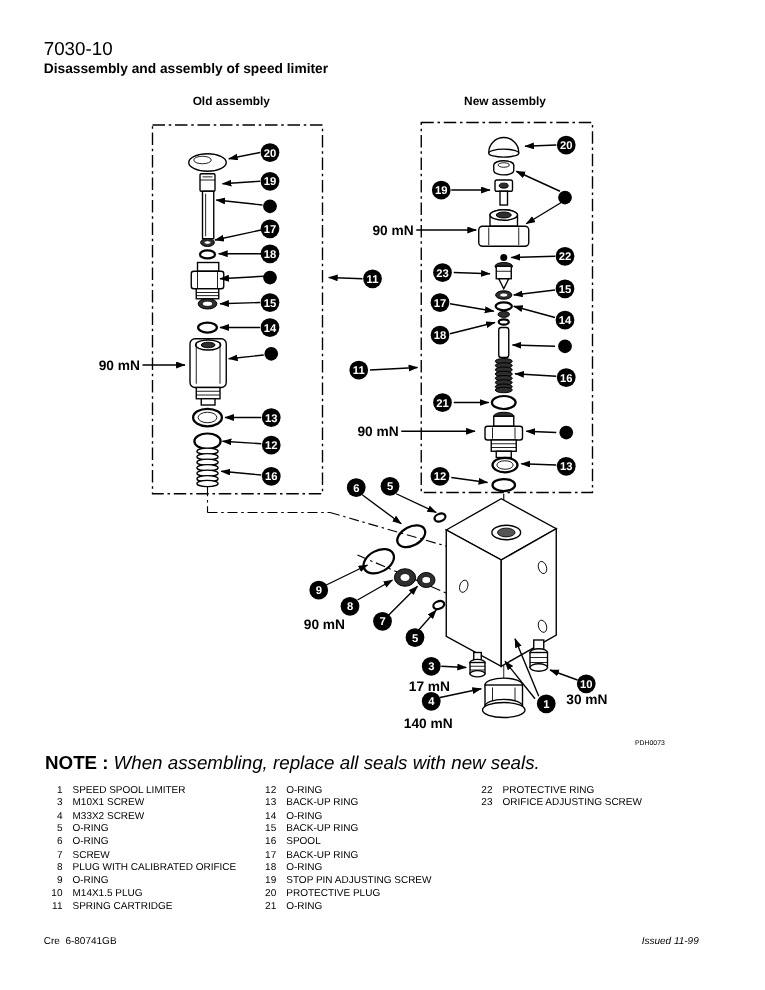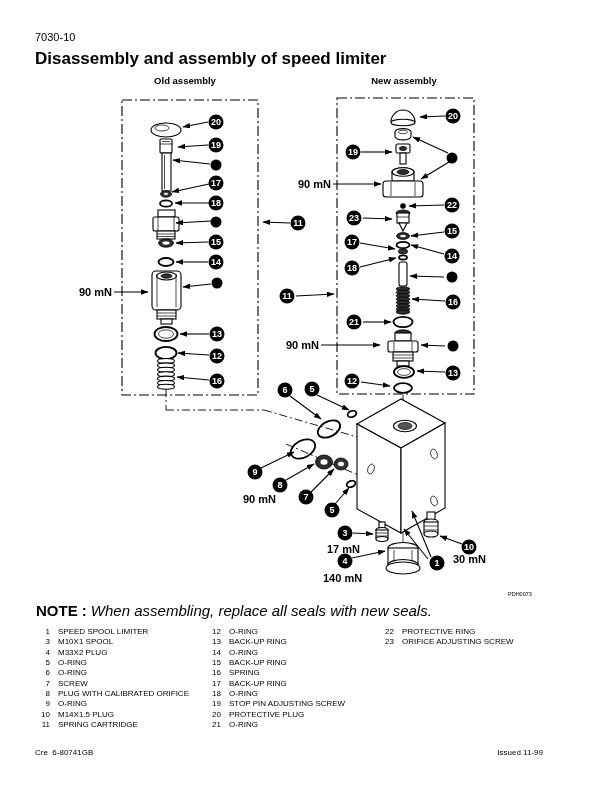--- a/index.html
+++ b/index.html
@@ -1,20 +1,20 @@
 <!DOCTYPE html>
 <html><head>
 <meta charset="utf-8">
 <style>
   * { margin:0; padding:0; box-sizing:border-box; }
   html,body { width:612px; height:792px; background:#fff; color:#000;
     font-family:"Liberation Sans", sans-serif; position:relative; overflow:hidden; }
   .abs { position:absolute; }
-  #page-code { left:35px; top:31px; font-size:11px; }
-  #page-title { left:35px; top:49px; font-size:17px; font-weight:bold; }
+  #page-code { left:35px; top:31px; font-size:15px; }
+  #page-title { left:35px; top:49px; font-size:11px; font-weight:bold; }
   #diagram-svg { position:absolute; left:0; top:0; width:612px; height:792px; }
   svg { font-family:"Liberation Sans", sans-serif; }
   .box { fill:none; stroke:#000; stroke-width:1.1; stroke-dasharray:10 3 2 3; }
   .cl { fill:none; stroke:#000; stroke-width:0.9; stroke-dasharray:8 3 2 3; }
   .arrow { stroke:#000; stroke-width:1.1; fill:none; marker-end:url(#ah); }
   .callout circle { fill:#000; }
   .callout text { fill:#fff; font-size:9px; font-weight:bold; text-anchor:middle; }
   .dot { fill:#000; }
   .torque { font-size:11px; font-weight:bold; }
   .t-end { text-anchor:end; }
@@ -25,21 +25,21 @@
   .oring { fill:none; stroke:#000; stroke-width:1.8; }
   .thin { fill:none; stroke:#000; stroke-width:0.7; }
   #note { left:36px; top:602px; font-size:15px; }
   #note b { margin-right:4px; }
   .parts-col { position:absolute; top:627px; font-size:8px; line-height:10.35px; }
   #col1 { left:34px; } #col2 { left:205px; } #col3 { left:378px; }
   .prow { display:flex; }
   .num { width:16px; text-align:right; margin-right:8px; flex:none; }
   .footer { top:748px; font-size:8px; }
   #footer-left { left:35px; white-space:pre; }
-  #footer-right { left:0; width:543px; text-align:right; }
+  #footer-right { left:16px; width:543px; text-align:right;font-style:italic; }
 </style>
 </head>
 <body>
 
 <div class="abs" id="page-code">7030-10</div>
 <div class="abs" id="page-title">Disassembly and assembly of speed limiter</div>
 
 <svg id="diagram-svg" viewBox="0 0 612 792" xmlns="http://www.w3.org/2000/svg">
   <defs>
     <marker id="ah" markerWidth="8" markerHeight="6" refX="6.5" refY="2.5" orient="auto">
@@ -437,26 +437,26 @@
 
 <div class="parts-col" id="col1">
 
     <div class="prow">
       <span class="num">1</span>
       <span class="pname">SPEED SPOOL LIMITER</span>
     </div>
 
     <div class="prow">
       <span class="num">3</span>
-      <span class="pname">M10X1 SPOOL</span>
+      <span class="pname">M10X1 SCREW</span>
     </div>
 
     <div class="prow">
       <span class="num">4</span>
-      <span class="pname">M33X2 PLUG</span>
+      <span class="pname">M33X2 SCREW</span>
     </div>
 
     <div class="prow">
       <span class="num">5</span>
       <span class="pname">O-RING</span>
     </div>
 
     <div class="prow">
       <span class="num">6</span>
       <span class="pname">O-RING</span>
@@ -504,21 +504,21 @@
       <span class="pname">O-RING</span>
     </div>
 
     <div class="prow">
       <span class="num">15</span>
       <span class="pname">BACK-UP RING</span>
     </div>
 
     <div class="prow">
       <span class="num">16</span>
-      <span class="pname">SPRING</span>
+      <span class="pname">SPOOL</span>
     </div>
 
     <div class="prow">
       <span class="num">17</span>
       <span class="pname">BACK-UP RING</span>
     </div>
 
     <div class="prow">
       <span class="num">18</span>
       <span class="pname">O-RING</span>

